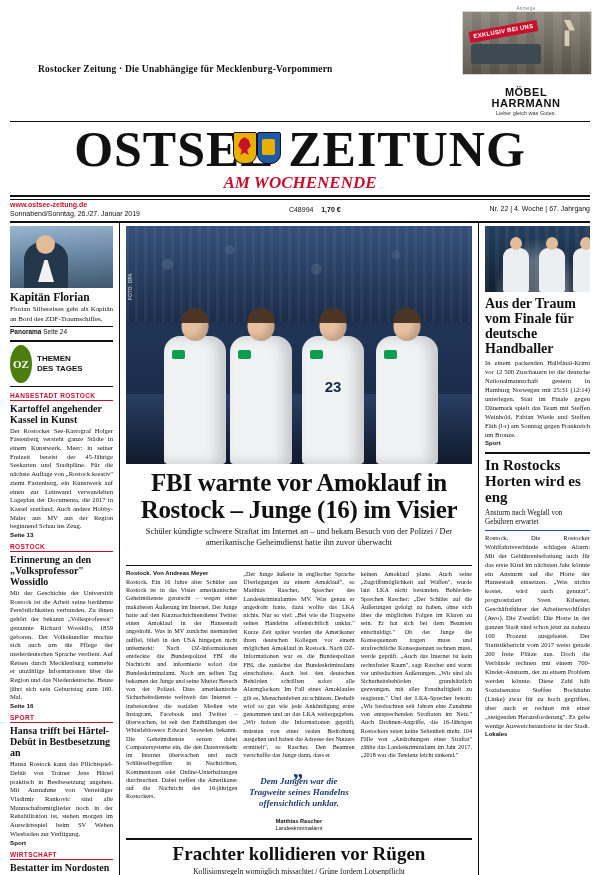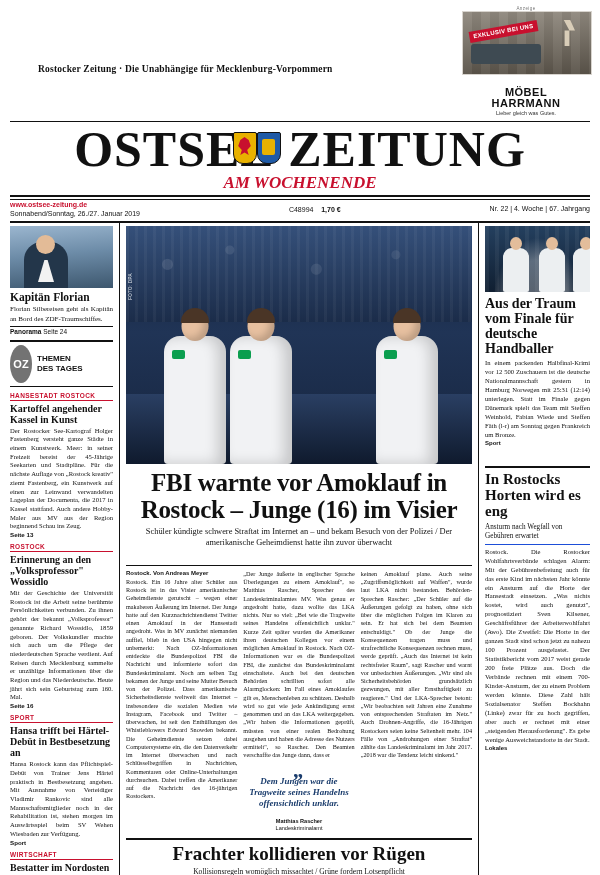--- a/index.html
+++ b/index.html
@@ -162,23 +162,23 @@
     font-size:6.5px;margin-top:2px;border-top:1px solid #111;padding-top:1px;
     font-family:"Liberation Sans", sans-serif;
   }
   .promo-foot b{font-weight:bold;}
 
   .oz-themen{
     margin-top:5px;border-top:2px solid #111;border-bottom:1px solid #111;
     padding:3px 0 3px 0;display:flex;gap:5px;align-items:center;
   }
   .oz-circle{
-    width:22px;height:38px;border-radius:50%;background:#737373;color:#fff;
+    width:22px;height:38px;border-radius:50%;background:#4d7c0f;color:#fff;
     display:flex;align-items:center;justify-content:center;
-    font-family:Liberation Sans, sans-serif;font-weight:bold;font-size:11px;
+    font-family:Liberation Serif, serif;font-weight:bold;font-size:11px;
     flex:0 0 auto;
   }
   .oz-themen-txt{
     font-family:"Liberation Sans", sans-serif;
     font-weight:bold;font-size:8px;line-height:1.15;
   }
 
   .lblock{margin-top:5px;}
   .lbl-kicker{
     font-family:"Liberation Sans", sans-serif;
@@ -328,21 +328,21 @@
   .rad-box .hd.a{left:25px;bottom:42px;}
   .rad-box .hd.b{left:61px;bottom:42px;}
   .rad-box .hd.c{left:95px;bottom:42px;}
 
   .r-head{
     font-family:"Liberation Serif", serif;font-weight:bold;
     font-size:14px;line-height:1.08;margin-top:4px;
   }
   .r-body{font-size:6.6px;line-height:1.36;text-align:justify;margin-top:3px;}
   .r-sport{font-family:"Liberation Sans", sans-serif;font-size:6px;font-weight:bold;}
-  .r-sep{border-top:2px solid #111;margin-top:20px;padding-top:4px;}
+  .r-sep{border-top:2px solid #111;margin-top:6px;padding-top:4px;}
   .r-head2{
     font-family:"Liberation Serif", serif;font-weight:bold;font-size:15px;line-height:1.06;
   }
   .r-sub2{font-size:7.2px;line-height:1.25;margin-top:3px;padding-bottom:3px;border-bottom:1px solid #1d4ed8;}
   .r-lead{font-size:6.6px;line-height:1.36;text-align:justify;margin-top:3px;}
   .r-end{font-family:"Liberation Sans", sans-serif;font-size:6px;font-weight:bold;}
 </style>
 </head>
 <body>
 
@@ -465,20 +465,28 @@
             <div class="p-hair"></div>
           </div>
         </div>
         <div class="player p2">
           <div class="p-body">
             <div class="p-logo"></div>
             <div class="p-head"></div>
             <div class="p-hair"></div>
           </div>
         </div>
+        <div class="player p3">
+          <div class="p-body">
+            <div class="p-logo"></div>
+            <div class="p-num">23</div>
+            <div class="p-head"></div>
+            <div class="p-hair"></div>
+          </div>
+        </div>
         <div class="player p4">
           <div class="p-body">
             <div class="p-logo"></div>
             <div class="p-head"></div>
             <div class="p-hair"></div>
           </div>
         </div>
         <div class="photo-credit">FOTO: DPA</div>
       </div>
 

